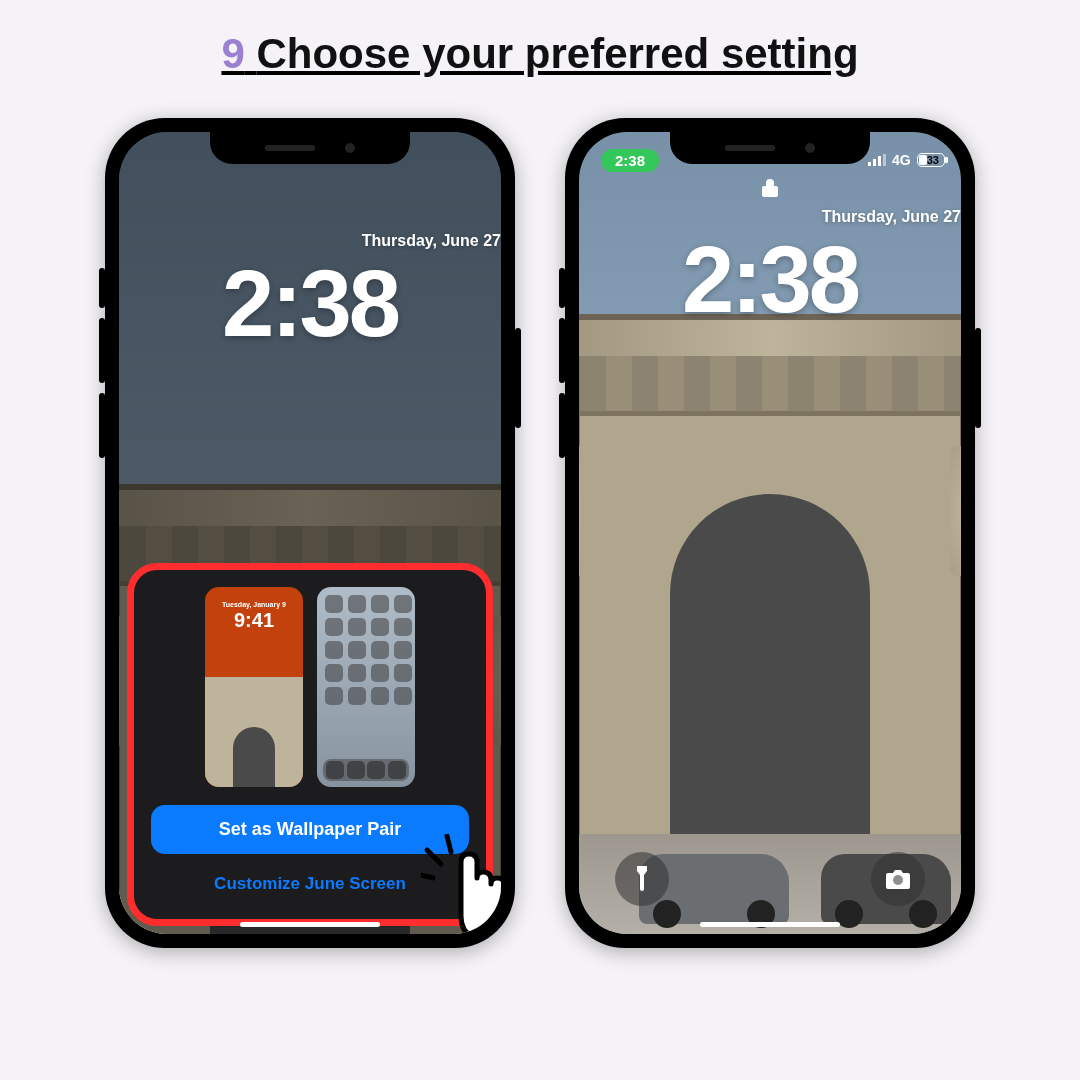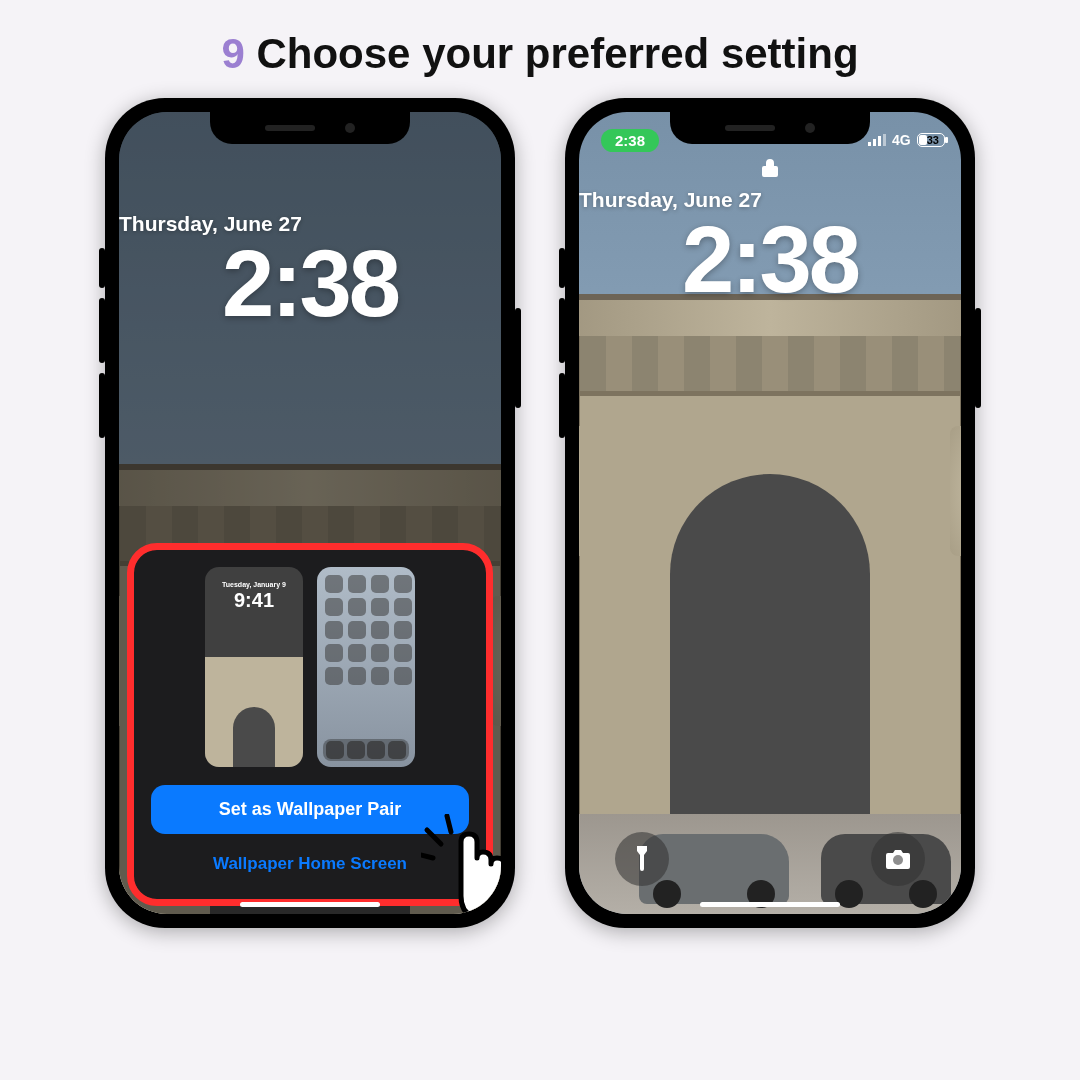--- a/index.html
+++ b/index.html
@@ -10,20 +10,22 @@
   font-family: -apple-system, BlinkMacSystemFont, "Segoe UI", Helvetica, Arial, sans-serif;
   display: flex;
   flex-direction: column;
   align-items: center;
   padding: 30px 40px;
 }
 .headers {
   width: 100%;
   display: flex;
   justify-content: space-between;
+  margin-bottom: 20px;
+  text-decoration: underline;
 }
 .header-left, .header-right {
   flex: 1;
   text-align: center;
   font-weight: 700;
   font-size: 42px;
   color: #111;
 }
 .header-right { padding-top: 24px; }
 .step-num { color: #9b7fd1; font-weight: 800; }
@@ -163,23 +165,23 @@
 .dim-overlay {
   position: absolute;
   inset: 0;
   background: rgba(0,0,0,0.45);
   z-index: 5;
 }
 .ls-date {
   position: absolute;
   top: 100px;
   width: 100%;
-  text-align: left;
-  color: #fff;
-  font-size: 21px;
+  text-align: right;
+  color: #fff;
+  font-size: 16px;
   font-weight: 600;
   z-index: 8;
   text-shadow: 0 1px 4px rgba(0,0,0,0.3);
 }
 .ls-time {
   position: absolute;
   top: 118px;
   width: 100%;
   text-align: center;
   color: #fff;
@@ -259,21 +261,21 @@
   gap: 14px;
   justify-content: center;
   margin-bottom: 18px;
 }
 .preview {
   width: 98px;
   height: 200px;
   border-radius: 14px;
   overflow: hidden;
   position: relative;
-  background: #404040;
+  background: #c2410c;
 }
 .preview .mini-arc {
   position: absolute;
   bottom: 0;
   left: 50%;
   transform: translateX(-50%);
   width: 120px;
   height: 110px;
   background: #beb49c;
 }
@@ -421,21 +423,21 @@
               <div class="ic"></div>
             <div class="dock">
                 <div class="ic"></div>
                 <div class="ic"></div>
                 <div class="ic"></div>
                 <div class="ic"></div>
               </div>
           </div>
         </div>
         <button class="btn-primary">Set as Wallpaper Pair</button>
-        <button class="btn-secondary">Wallpaper Home Screen</button>
+        <button class="btn-secondary">Customize June Screen</button>
       </div>
       <div class="home-bar"></div>
 
       <svg class="cursor-hand" width="120" height="120" viewBox="0 0 120 120">
         <g class="click-lines" stroke="#000" stroke-width="5" stroke-linecap="round">
           <line x1="20" y1="30" x2="6" y2="16"></line>
           <line x1="30" y1="18" x2="26" y2="2"></line>
           <line x1="12" y1="44" x2="-4" y2="40"></line>
         </g>
         <path d="M40 40 L40 82 Q40 104 62 104 L80 104 Q98 104 98 84 L98 58 Q98 50 90 50 Q84 50 84 56 L84 52 Q84 44 76 44 Q70 44 70 50 L70 46 Q70 38 62 38 Q56 38 56 44 L56 28 Q56 20 48 20 Q40 20 40 28 Z" fill="#fff" stroke="#000" stroke-width="5" stroke-linejoin="round"></path>

